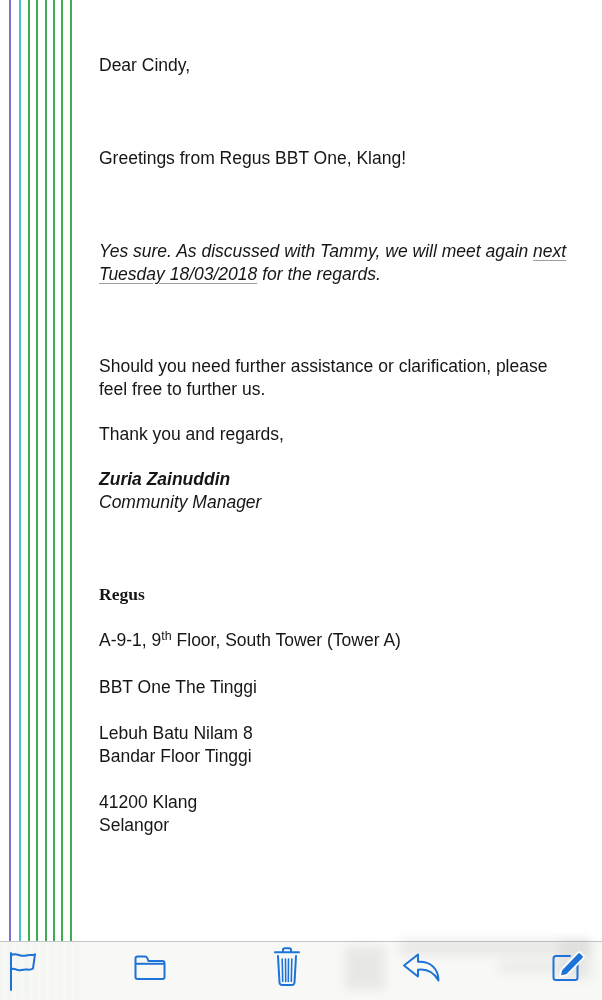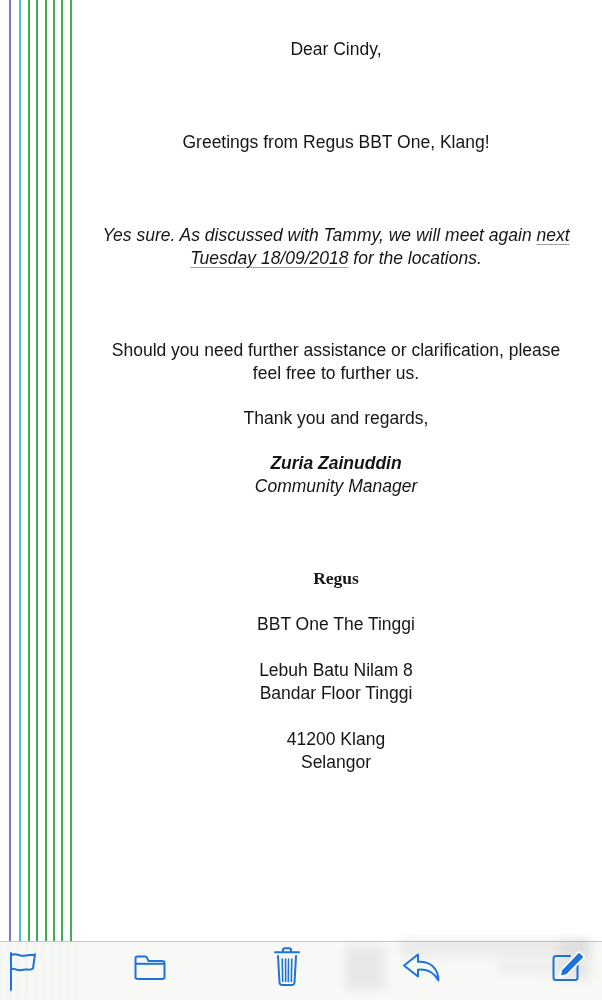--- a/index.html
+++ b/index.html
@@ -14,21 +14,21 @@
   .qb2{left:19px;background:#45c1d8;}
   .qb-green{background:#3fae52;}
   .qb3{left:27.5px;}.qb4{left:36px;}.qb5{left:44.5px;}
   .qb6{left:52.5px;}.qb7{left:61px;}.qb8{left:69.5px;}
 
   
   .email-body{
     position:absolute;left:83px;top:0;width:506px;
     padding-top:38px;font-size:17.5px;line-height:23px;
   }
-  .email-body p{margin:0;text-align:center;}
+  .email-body p{margin:16px;}
   .m22{margin-bottom:22px!important;}
   .m23{margin-bottom:23px!important;}
   .m24{margin-bottom:24px!important;}
   .m69{margin-bottom:69px!important;font-style:italic;}
   .m70{margin-bottom:70px!important;}
   .m78{margin-bottom:78px!important;}
   .bold{font-weight:700;font-family:Liberation Serif, serif;}
   .date-underline{
     text-decoration:underline;
     text-decoration-color:#9e9e9e;
@@ -76,31 +76,32 @@
   <div class="qbar qb-green qb6"></div>
   <div class="qbar qb-green qb7"></div>
   <div class="qbar qb-green qb8"></div>
 </div>
 
 <div class="email-body">
   <p class="m70">Dear Cindy,</p>
 
   <p class="m70">Greetings from Regus BBT One, Klang!</p>
 
-  <p class="m69"><span>Yes sure. As discussed with Tammy, we will meet again </span><span class="date-underline">next</span><br><span class="date-underline">Tuesday 18/09/2018</span><span> for the locations.</span></p>
+  <p class="m69"><span>Yes sure. As discussed with Tammy, we will meet again </span><span class="date-underline">next</span><br><span class="date-underline">Tuesday 18/03/2018</span><span> for the regards.</span></p>
 
   <p class="m22"><span>Should you need further assistance or clarification, please</span><br><span>feel free to further us.</span></p>
 
   <p class="m22">Thank you and regards,</p>
 
   <p class="m69"><strong>Zuria Zainuddin</strong><br><span>Community Manager</span></p>
 
   <p class="m23 bold">Regus</p>
 
 
+  <p class="m24"><span>A-9-1, 9</span><sup class="ord">th</sup><span> Floor, South Tower (Tower A)</span></p>
 
   <p class="m23">BBT One The Tinggi</p>
 
   <p class="m23"><span>Lebuh Batu Nilam 8</span><br><span>Bandar Floor Tinggi</span></p>
 
   <p><span>41200 Klang</span><br><span>Selangor</span></p>
 </div>
 
 <div class="toolbar">
   <div class="green-haze"></div>

